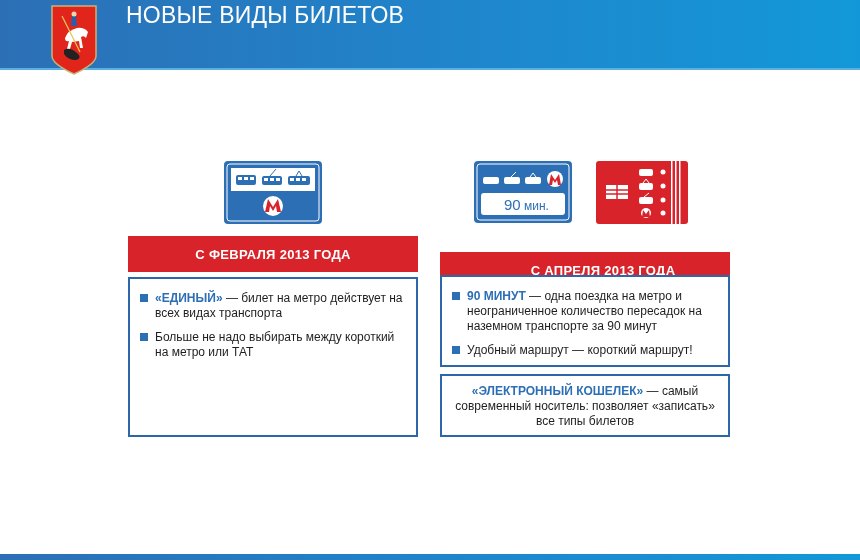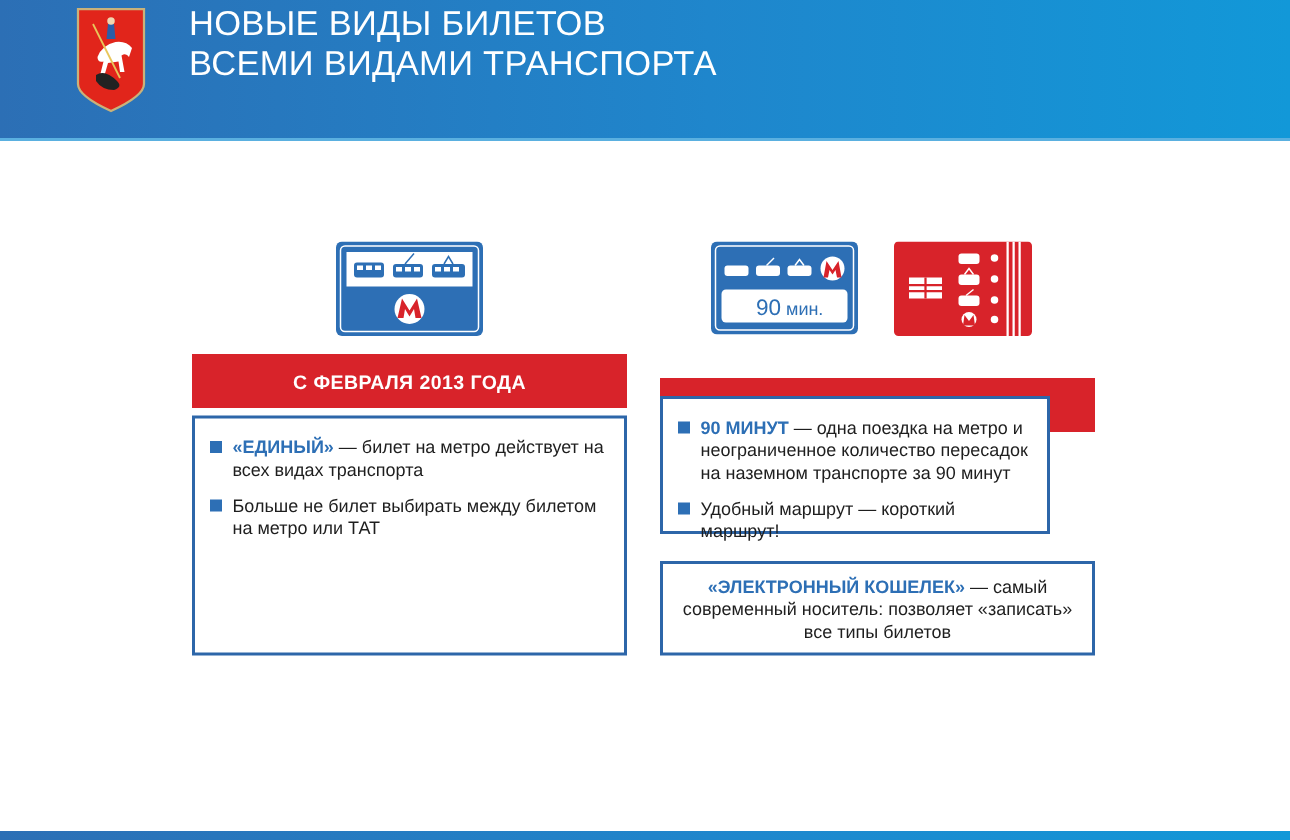--- a/index.html
+++ b/index.html
@@ -1,21 +1,21 @@
 <!DOCTYPE html>
 <html><head>
 <meta charset="utf-8">
 <style>
   * { box-sizing: border-box; margin: 0; padding: 0; }
   body {
     width: 860px; height: 560px; overflow: hidden; background: #ffffff;
     font-family: "Liberation Sans", "DejaVu Sans", sans-serif; position: relative;
   }
   .header {
-    position: absolute; left: 0; top: 0; width: 860px; height: 94px;
+    position: absolute; left: 0; top: 0; width: 860px; height: 70px;
     background: linear-gradient(90deg, #2c6fb5 0%, #1f86cc 55%, #1298d8 100%);
     border-bottom: 2px solid #5ab0e0;
   }
   .coat {
     position: absolute; left: 50px; top: 4px; width: 48px; height: 72px;
   }
   .title {
     position: absolute; left: 126px; top: 2px; color: #ffffff;
     font-size: 23px; line-height: 27px; letter-spacing: 0.2px; font-weight: normal;
   }
@@ -48,21 +48,20 @@
   <svg class="coat" viewBox="0 0 48 72">
     <path d="M2 2 H46 V52 Q46 60 24 70 Q2 60 2 52 Z" fill="#e1251b" stroke="#c9b27a" stroke-width="1.5"></path>
     <path d="M15 34 Q18 26 27 24 Q34 23 38 28 L36 34 Q34 31 31 33 L33 44 L30 44 L29 37 L22 38 L20 45 L17 45 L19 37 Q15 38 15 34Z" fill="#ffffff"></path>
     <path d="M22 12 L26 12 L27 22 L21 22 Z" fill="#2a5ea8"></path>
     <circle cx="24" cy="10" r="2.5" fill="#f1d6b0"></circle>
     <line x1="12" y1="12" x2="30" y2="48" stroke="#e8c65a" stroke-width="1.2"></line>
     <path d="M14 46 Q20 42 28 50 Q32 54 26 56 Q18 56 14 50Z" fill="#222"></path>
   </svg>
   <div class="title">
     <div>НОВЫЕ ВИДЫ БИЛЕТОВ</div>
-    <div>ВСЕМИ ВИДАМИ ТРАНСПОРТА</div>
   </div>
 </div>
 
 <svg class="icon-box" style="left:224px;top:161px;width:98px;height:63px" viewBox="0 0 98 63">
   <rect x="0" y="0" width="98" height="63" rx="4" fill="#2d6fb5"></rect>
   <rect x="3" y="3" width="92" height="57" rx="3" fill="none" stroke="#ffffff" stroke-width="1"></rect>
   <rect x="7" y="7" width="84" height="23" fill="#ffffff"></rect>
   <g fill="#2d6fb5">
     <rect x="12" y="14" width="20" height="10" rx="2"></rect>
     <rect x="38" y="15" width="20" height="9" rx="2"></rect>
@@ -131,26 +130,26 @@
 <div class="col-head" style="left:128px;top:236px;width:290px;">С ФЕВРАЛЯ 2013 ГОДА</div>
 <div class="box" style="left:128px;top:277px;width:290px;height:160px;">
   <div class="bullet">
     <span class="sq"></span>
     <span>
       <span class="hl">«ЕДИНЫЙ»</span><span> — билет на метро действует на всех видах транспорта</span>
     </span>
   </div>
   <div class="bullet">
     <span class="sq"></span>
-    <span>Больше не билет выбирать между билетом на метро или ТАТ</span>
+    <span>Больше не надо выбирать между короткий на метро или ТАТ</span>
   </div>
 </div>
 
 <div class="col-head" style="left:440px;top:252px;width:290px;padding-left:36px;">С АПРЕЛЯ 2013 ГОДА</div>
-<div class="box" style="left:440px;top:264px;width:260px;height:92px;">
+<div class="box" style="left:440px;top:275px;width:290px;height:92px;">
   <div class="bullet">
     <span class="sq"></span>
     <span>
       <span class="hl">90 МИНУТ</span><span> — одна поездка на метро и неограниченное количество пересадок на наземном транспорте за 90 минут</span>
     </span>
   </div>
   <div class="bullet">
     <span class="sq"></span>
     <span>Удобный маршрут — короткий маршрут!</span>
   </div>

